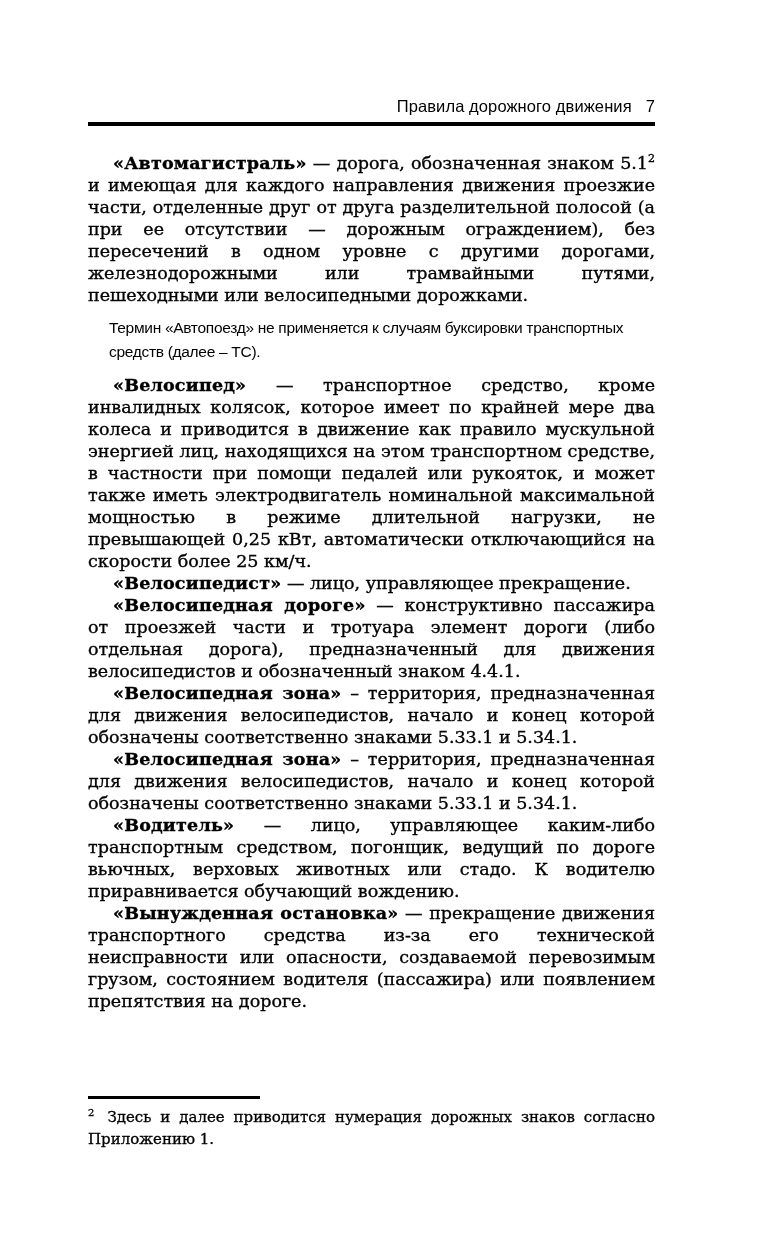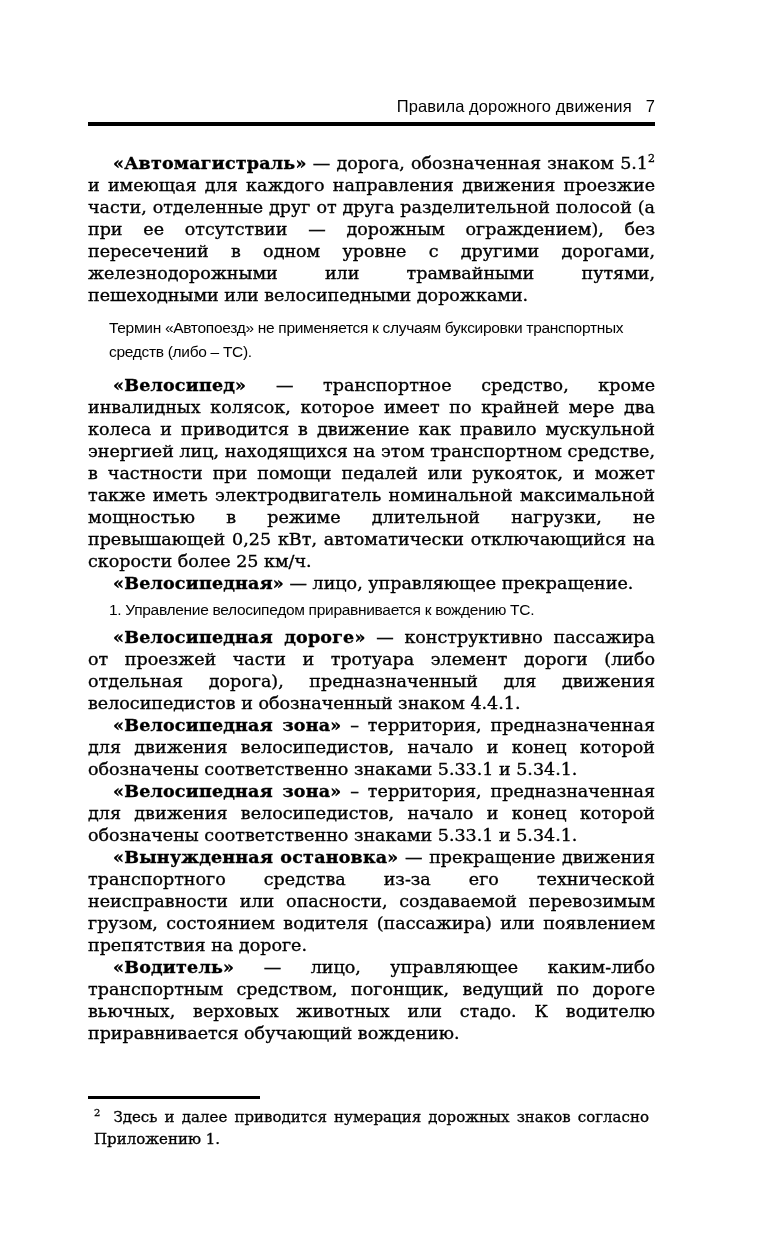--- a/index.html
+++ b/index.html
@@ -82,21 +82,21 @@
   .footnote {
     top: 1096px;
   }
   .footnote-rule {
     width: 172px;
     height: 3px;
     background: #000000;
     margin-bottom: 7px;
   }
   .footnote-text {
-    margin: 6px;
+    margin: 0;
     font-size: 15px;
     line-height: 22px;
     text-align: justify;
     -webkit-text-stroke: 0.3px currentColor;
   }
   .footnote-text sup {
     font-size: 10px;
     line-height: 0;
     vertical-align: super;
     margin-right: 13px;
@@ -108,29 +108,28 @@
 <div class="page">
 
   <div class="col running-head">
     <span>Правила дорожного движения</span><span class="pagenum">7</span>
   </div>
 
   <div class="col head-rule"></div>
 
   <div class="col body-content">
       <p class="definition"><b>«Автомагистраль»</b><span> — дорога, обозначенная знаком 5.1</span><sup>2</sup><span> и имеющая для каждого направления движения проезжие части, отделенные друг от друга разделительной полосой (а при ее отсутствии — дорожным ограждением), без пересечений в одном уровне с другими дорогами, железнодорожными или трамвайными путями, пешеходными или велосипедными дорожками.</span></p>
-      <p class="note"><span>Термин «Автопоезд» не применяется к случаям буксировки транспортных средств (либо – ТС).</span></p>
+      <p class="note"><span>Термин «Автопоезд» не применяется к случаям буксировки транспортных средств (далее – ТС).</span></p>
       <p class="definition"><b>«Велосипед»</b><span> — транспортное средство, кроме инвалидных колясок, которое имеет по крайней мере два колеса и приводится в движение как правило мускульной энергией лиц, находящихся на этом транспортном средстве, в частности при помощи педалей или рукояток, и может также иметь электродвигатель номинальной максимальной мощностью в режиме длительной нагрузки, не превышающей 0,25 кВт, автоматически отключающийся на скорости более 25 км/ч.</span></p>
-      <p class="definition"><b>«Велосипедная»</b><span> — лицо, управляющее прекращение.</span></p>
-      <p class="note-item"><span>1. Управление велосипедом приравнивается к вождению ТС.</span></p>
+      <p class="definition"><b>«Велосипедист»</b><span> — лицо, управляющее прекращение.</span></p>
       <p class="definition"><b>«Велосипедная дороге»</b><span> — конструктивно пассажира от проезжей части и тротуара элемент дороги (либо отдельная дорога), предназначенный для движения велосипедистов и обозначенный знаком 4.4.1.</span></p>
       <p class="definition"><b>«Велосипедная зона»</b><span> – территория, предназначенная для движения велосипедистов, начало и конец которой обозначены соответственно знаками 5.33.1 и 5.34.1.</span></p>
       <p class="definition"><b>«Велосипедная зона»</b><span> – территория, предназначенная для движения велосипедистов, начало и конец которой обозначены соответственно знаками 5.33.1 и 5.34.1.</span></p>
+      <p class="definition"><b>«Водитель»</b><span> — лицо, управляющее каким-либо транспортным средством, погонщик, ведущий по дороге вьючных, верховых животных или стадо. К водителю приравнивается обучающий вождению.</span></p>
       <p class="definition"><b>«Вынужденная остановка»</b><span> — прекращение движения транспортного средства из-за его технической неисправности или опасности, создаваемой перевозимым грузом, состоянием водителя (пассажира) или появлением препятствия на дороге.</span></p>
-      <p class="definition"><b>«Водитель»</b><span> — лицо, управляющее каким-либо транспортным средством, погонщик, ведущий по дороге вьючных, верховых животных или стадо. К водителю приравнивается обучающий вождению.</span></p>
     </div>
 
   <div class="col footnote">
     <div class="footnote-rule"></div>
     <p class="footnote-text"><sup>2</sup><span>Здесь и далее приводится нумерация дорожных знаков согласно Приложению 1.</span></p>
   </div>
 
 </div>
 
 </body></html>

